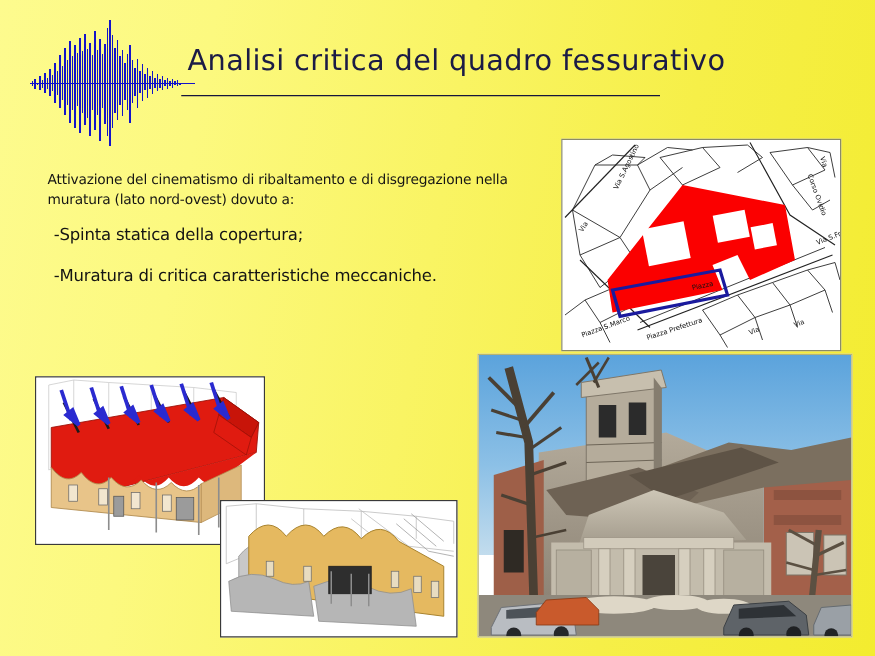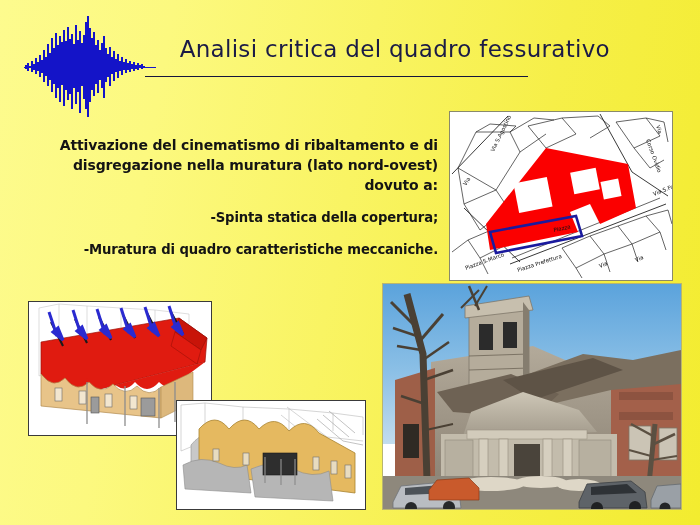--- a/index.html
+++ b/index.html
@@ -4,21 +4,20 @@
 <style>
   html,body{margin:0;padding:0;}
   body{
     width:700px;height:525px;overflow:hidden;
     font-family:"DejaVu Sans",sans-serif;
     background:#ffffff;
   }
   #slide{
     position:relative;width:700px;height:525px;overflow:hidden;
     background:linear-gradient(100deg,#fdfb8e 0%,#fcf97f 22%,#f9f463 48%,#f6ef48 72%,#f3ec2f 100%);
-    text-align:right;
   }
 
   
   #seismo{position:absolute;left:24px;top:14px;width:132px;height:106px;}
   #seismo svg{display:block;width:100%;height:100%;}
 
   
   #title{
     position:absolute;left:150px;top:36px;width:460px;
     font-family:"DejaVu Sans",sans-serif;
@@ -29,25 +28,25 @@
     position:absolute;left:145px;top:76px;width:383px;height:0;
     border-top:1.5px solid #15153c;
   }
 
   
   #body-text{
     position:absolute;left:38px;top:136px;width:400px;
     color:#141414;font-family:"DejaVu Sans",sans-serif;
   }
   #body-text .para{
-    font-size:14px;font-weight:bold;line-height:1.42;
+    font-size:11px;font-weight:normal;line-height:1.42;
     margin:0 0 13px 0;letter-spacing:-0.15px;
   }
   #body-text .bullet{
-    font-size:13.2px;font-weight:bold;line-height:1.42;
+    font-size:13.2px;font-weight:normal;line-height:1.42;
     margin:0 0 14px 0;padding-left:5px;letter-spacing:-0.15px;
   }
 
   
   .fig{position:absolute;background:#fff;overflow:hidden;}
   .fig svg{display:block;}
 
   #fig-map{left:449px;top:111px;width:222px;height:168px;border:1px solid #8a8a6a;}
   #fig-axo{left:28px;top:301px;width:182px;height:133px;border:1px solid #3a3a3a;}
   #fig-sect{left:176px;top:400px;width:188px;height:108px;border:1px solid #3a3a3a;}
@@ -125,21 +124,21 @@
       </g>
     </svg>
   </div>
 
   <div id="title">Analisi critica del quadro fessurativo</div>
   <div id="title-rule"></div>
 
   <div id="body-text">
     <p class="para">Attivazione del cinematismo di ribaltamento e di disgregazione nella muratura (lato nord-ovest) dovuto a:</p>
     <p class="bullet">-Spinta statica della copertura;</p>
-    <p class="bullet">-Muratura di quadro caratteristiche meccaniche.</p>
+    <p class="bullet">-Muratura di critica caratteristiche meccaniche.</p>
   </div>
 
   <div class="fig" id="fig-map">
     <svg viewBox="0 0 222 168" width="222" height="168">
       <rect x="0" y="0" width="222" height="168" fill="#ffffff"></rect>
       <g stroke="#222" stroke-width="0.7" fill="none">
 
         <path d="M8 56 L26 20 L60 20 L70 40 L46 78 Z"></path>
         <path d="M26 20 L40 12 L66 14 L60 20"></path>
         <path d="M46 78 L58 96 L30 118 L14 92 Z"></path>

